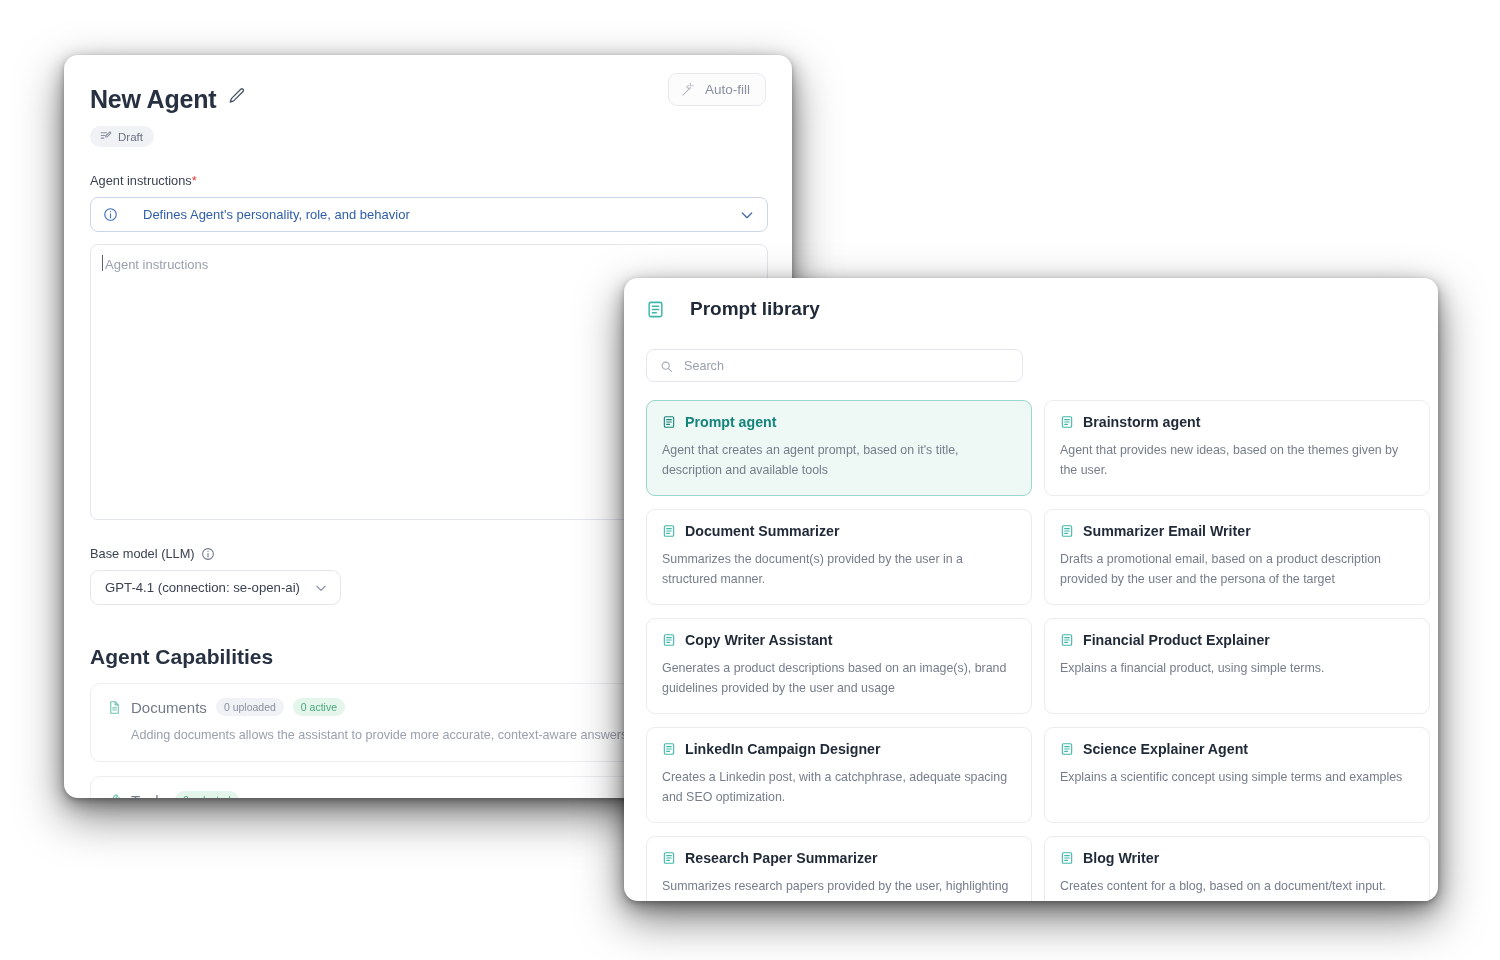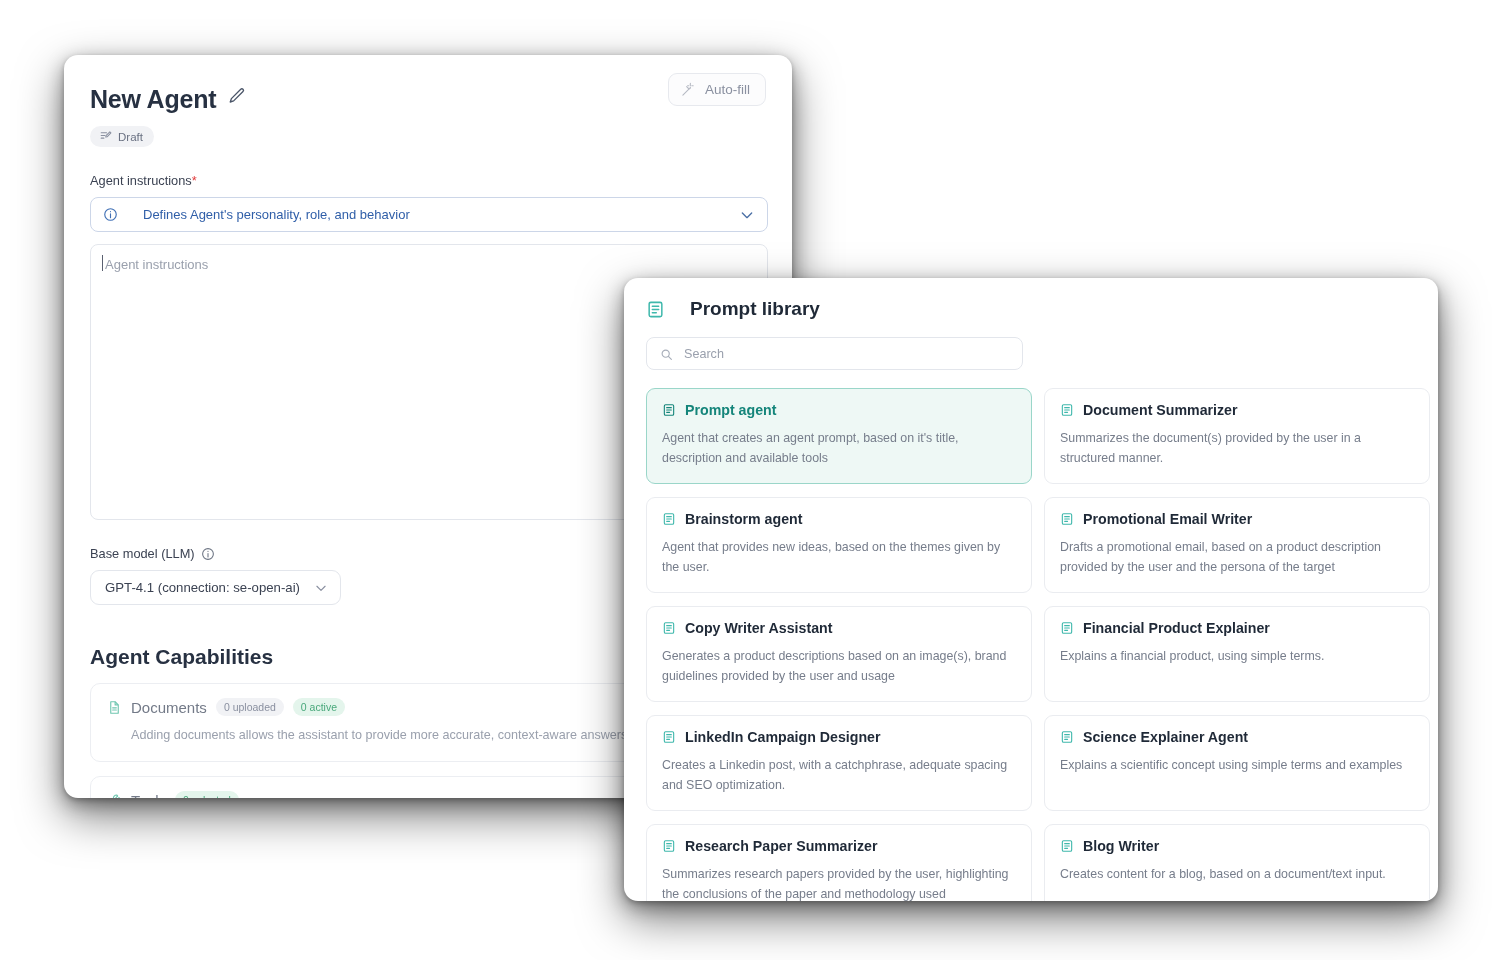--- a/index.html
+++ b/index.html
@@ -129,21 +129,21 @@
     width: 600px;
   }
 
   
   .pl-inner { padding: 20px 22px 0 22px; }
   .pl-head { display: flex; align-items: center; gap: 25px; }
   .pl-head .doc-icon { width: 19px; height: 19px; color: #3fb8ac; flex: none; }
   .pl-title { font-size: 19px; font-weight: bold; color: #1f2937; }
 
   .search-box {
-    margin-top: 17px;
+    margin-top: 29px;
     width: 377px; height: 33px;
     border: 1px solid #e3e6ec; border-radius: 8px;
     background: #fff; display: flex; align-items: center; gap: 11px;
     padding: 0 13px;
   }
   .search-box .s-icon { width: 13px; height: 13px; color: #a7adb9; flex: none; }
   .search-box .s-ph { font-size: 12.6px; color: #9aa0ad; }
 
   .cards {
     margin-top: 18px;
@@ -324,47 +324,47 @@
         </div>
 
         <div class="card">
           <div class="card-head">
             <span class="doc-icon">
               <svg viewBox="0 0 24 24" fill="none" stroke="currentColor" stroke-width="1.9" stroke-linecap="round" stroke-linejoin="round">
                   <rect x="4" y="3" width="16" height="18" rx="2.2"></rect>
                   <path d="M8 8h8M8 12h8M8 16h5"></path>
                 </svg>
             </span>
+            <span class="card-title">Brainstorm agent</span>
+          </div>
+          <div class="card-desc">Agent that provides new ideas, based on the themes given by the user.</div>
+        </div>
+
+        <div class="card">
+          <div class="card-head">
+            <span class="doc-icon">
+              <svg viewBox="0 0 24 24" fill="none" stroke="currentColor" stroke-width="1.9" stroke-linecap="round" stroke-linejoin="round">
+                  <rect x="4" y="3" width="16" height="18" rx="2.2"></rect>
+                  <path d="M8 8h8M8 12h8M8 16h5"></path>
+                </svg>
+            </span>
             <span class="card-title">Document Summarizer</span>
           </div>
           <div class="card-desc">Summarizes the document(s) provided by the user in a structured manner.</div>
         </div>
 
         <div class="card">
           <div class="card-head">
             <span class="doc-icon">
               <svg viewBox="0 0 24 24" fill="none" stroke="currentColor" stroke-width="1.9" stroke-linecap="round" stroke-linejoin="round">
                   <rect x="4" y="3" width="16" height="18" rx="2.2"></rect>
                   <path d="M8 8h8M8 12h8M8 16h5"></path>
                 </svg>
             </span>
-            <span class="card-title">Brainstorm agent</span>
-          </div>
-          <div class="card-desc">Agent that provides new ideas, based on the themes given by the user.</div>
-        </div>
-
-        <div class="card">
-          <div class="card-head">
-            <span class="doc-icon">
-              <svg viewBox="0 0 24 24" fill="none" stroke="currentColor" stroke-width="1.9" stroke-linecap="round" stroke-linejoin="round">
-                  <rect x="4" y="3" width="16" height="18" rx="2.2"></rect>
-                  <path d="M8 8h8M8 12h8M8 16h5"></path>
-                </svg>
-            </span>
-            <span class="card-title">Promotional Email Writer</span>
+            <span class="card-title">Summarizer Email Writer</span>
           </div>
           <div class="card-desc">Drafts a promotional email, based on a product description provided by the user and the persona of the target</div>
         </div>
 
         <div class="card">
           <div class="card-head">
             <span class="doc-icon">
               <svg viewBox="0 0 24 24" fill="none" stroke="currentColor" stroke-width="1.9" stroke-linecap="round" stroke-linejoin="round">
                   <rect x="4" y="3" width="16" height="18" rx="2.2"></rect>
                   <path d="M8 8h8M8 12h8M8 16h5"></path>

